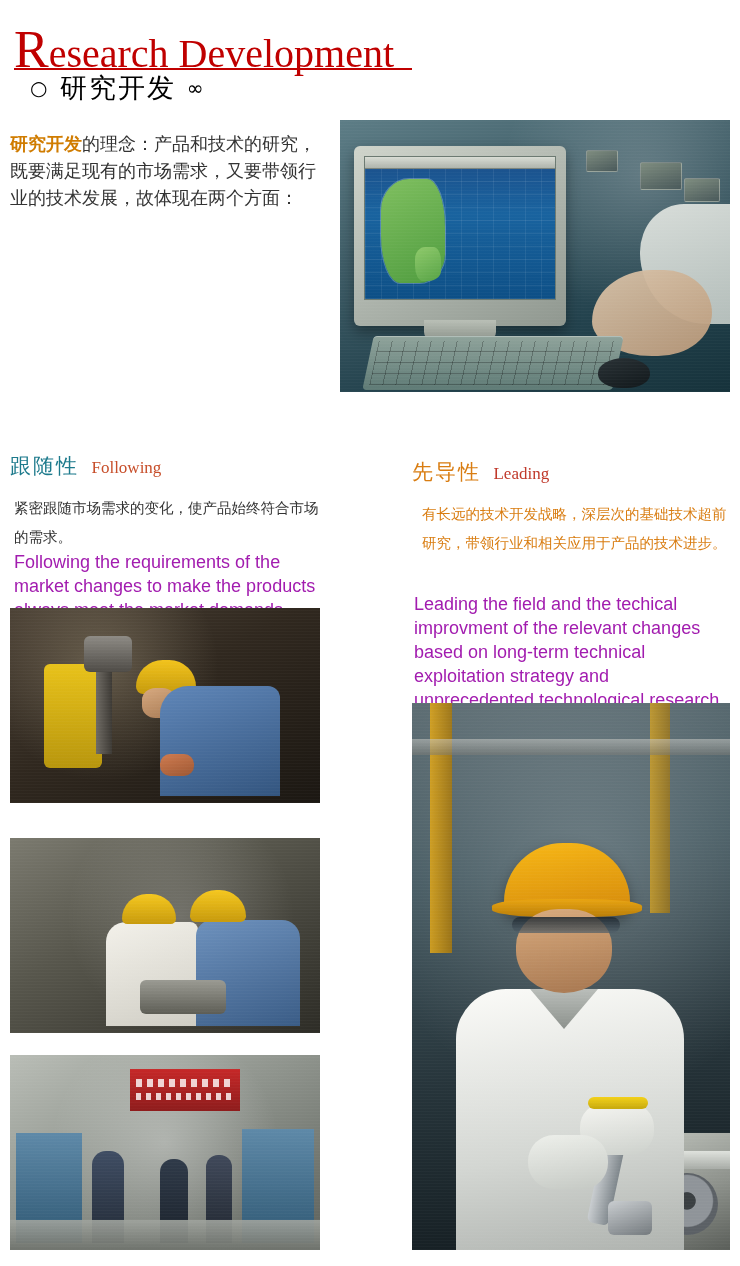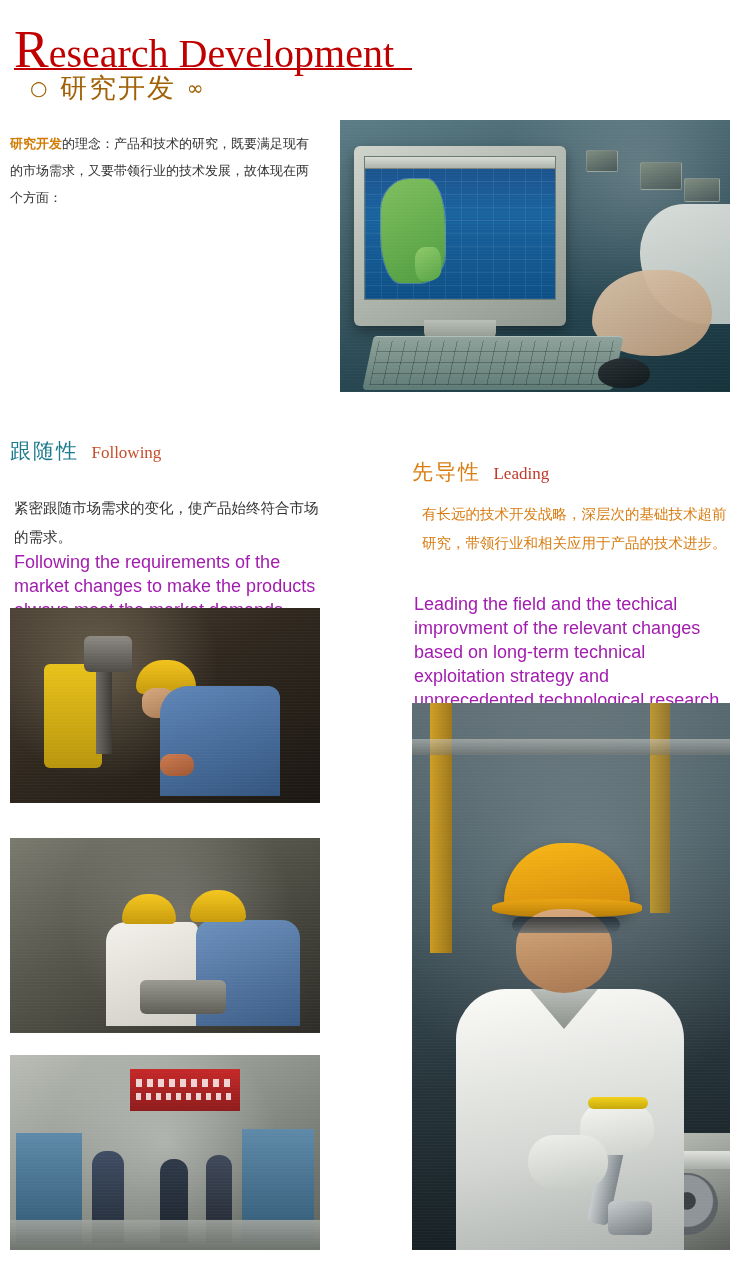--- a/index.html
+++ b/index.html
@@ -43,39 +43,39 @@
     width: 398px;
     height: 2px;
     background: #c00000;
   }
   .title-cn {
     position: absolute;
     left: 30px;
     top: 70px;
     font-family: "DejaVu Sans", sans-serif;
     font-size: 27px;
-    color: #a16207;
+    color: #000000;
     letter-spacing: 2px;
     white-space: nowrap;
   }
   .title-cn .mark {
     font-size: 20px;
     vertical-align: 2px;
   }
 
   
   .intro {
     position: absolute;
     left: 10px;
     top: 130px;
     width: 310px;
   }
   .intro-cn {
     font-family: "DejaVu Sans", sans-serif;
-    font-size: 13px;
+    font-size: 18px;
     line-height: 27px;
     color: #333333;
   }
   .intro-cn b {
     color: #d07c00;
     font-weight: bold;
   }
   .intro-en {
     margin-top: 10px;
     font-size: 11px;
@@ -441,21 +441,21 @@
   <div class="monitor-stand"></div>
   <div class="chip" style="left:300px; top:42px; width:40px; height:26px;"></div>
   <div class="chip" style="left:344px; top:58px; width:34px; height:22px;"></div>
   <div class="chip" style="left:246px; top:30px; width:30px; height:20px;"></div>
   <div class="hand"></div>
   <div class="keyboard"></div>
   <div class="mouse"></div>
   <div class="noise"></div>
 </div>
 
-<div class="col-head" style="left:10px; top:437px;text-align:right;">
+<div class="col-head" style="left:10px; top:452px;text-align:right;">
   <span class="cn">跟随性</span>
   <span class="en">Following</span>
 </div>
 <div class="body-cn" style="left:14px; top:494px; width:306px;">紧密跟随市场需求的变化，使产品始终符合市场的需求。</div>
 <div class="body-en" style="left:14px; top:550px; width:306px;">Following the requirements of the market changes to make the products always meet the market demands.</div>
 
 <div class="photo photo-drill">
   <div class="drill-bg"></div>
   <div class="drill-machine"></div>
   <div class="drill-col"></div>

